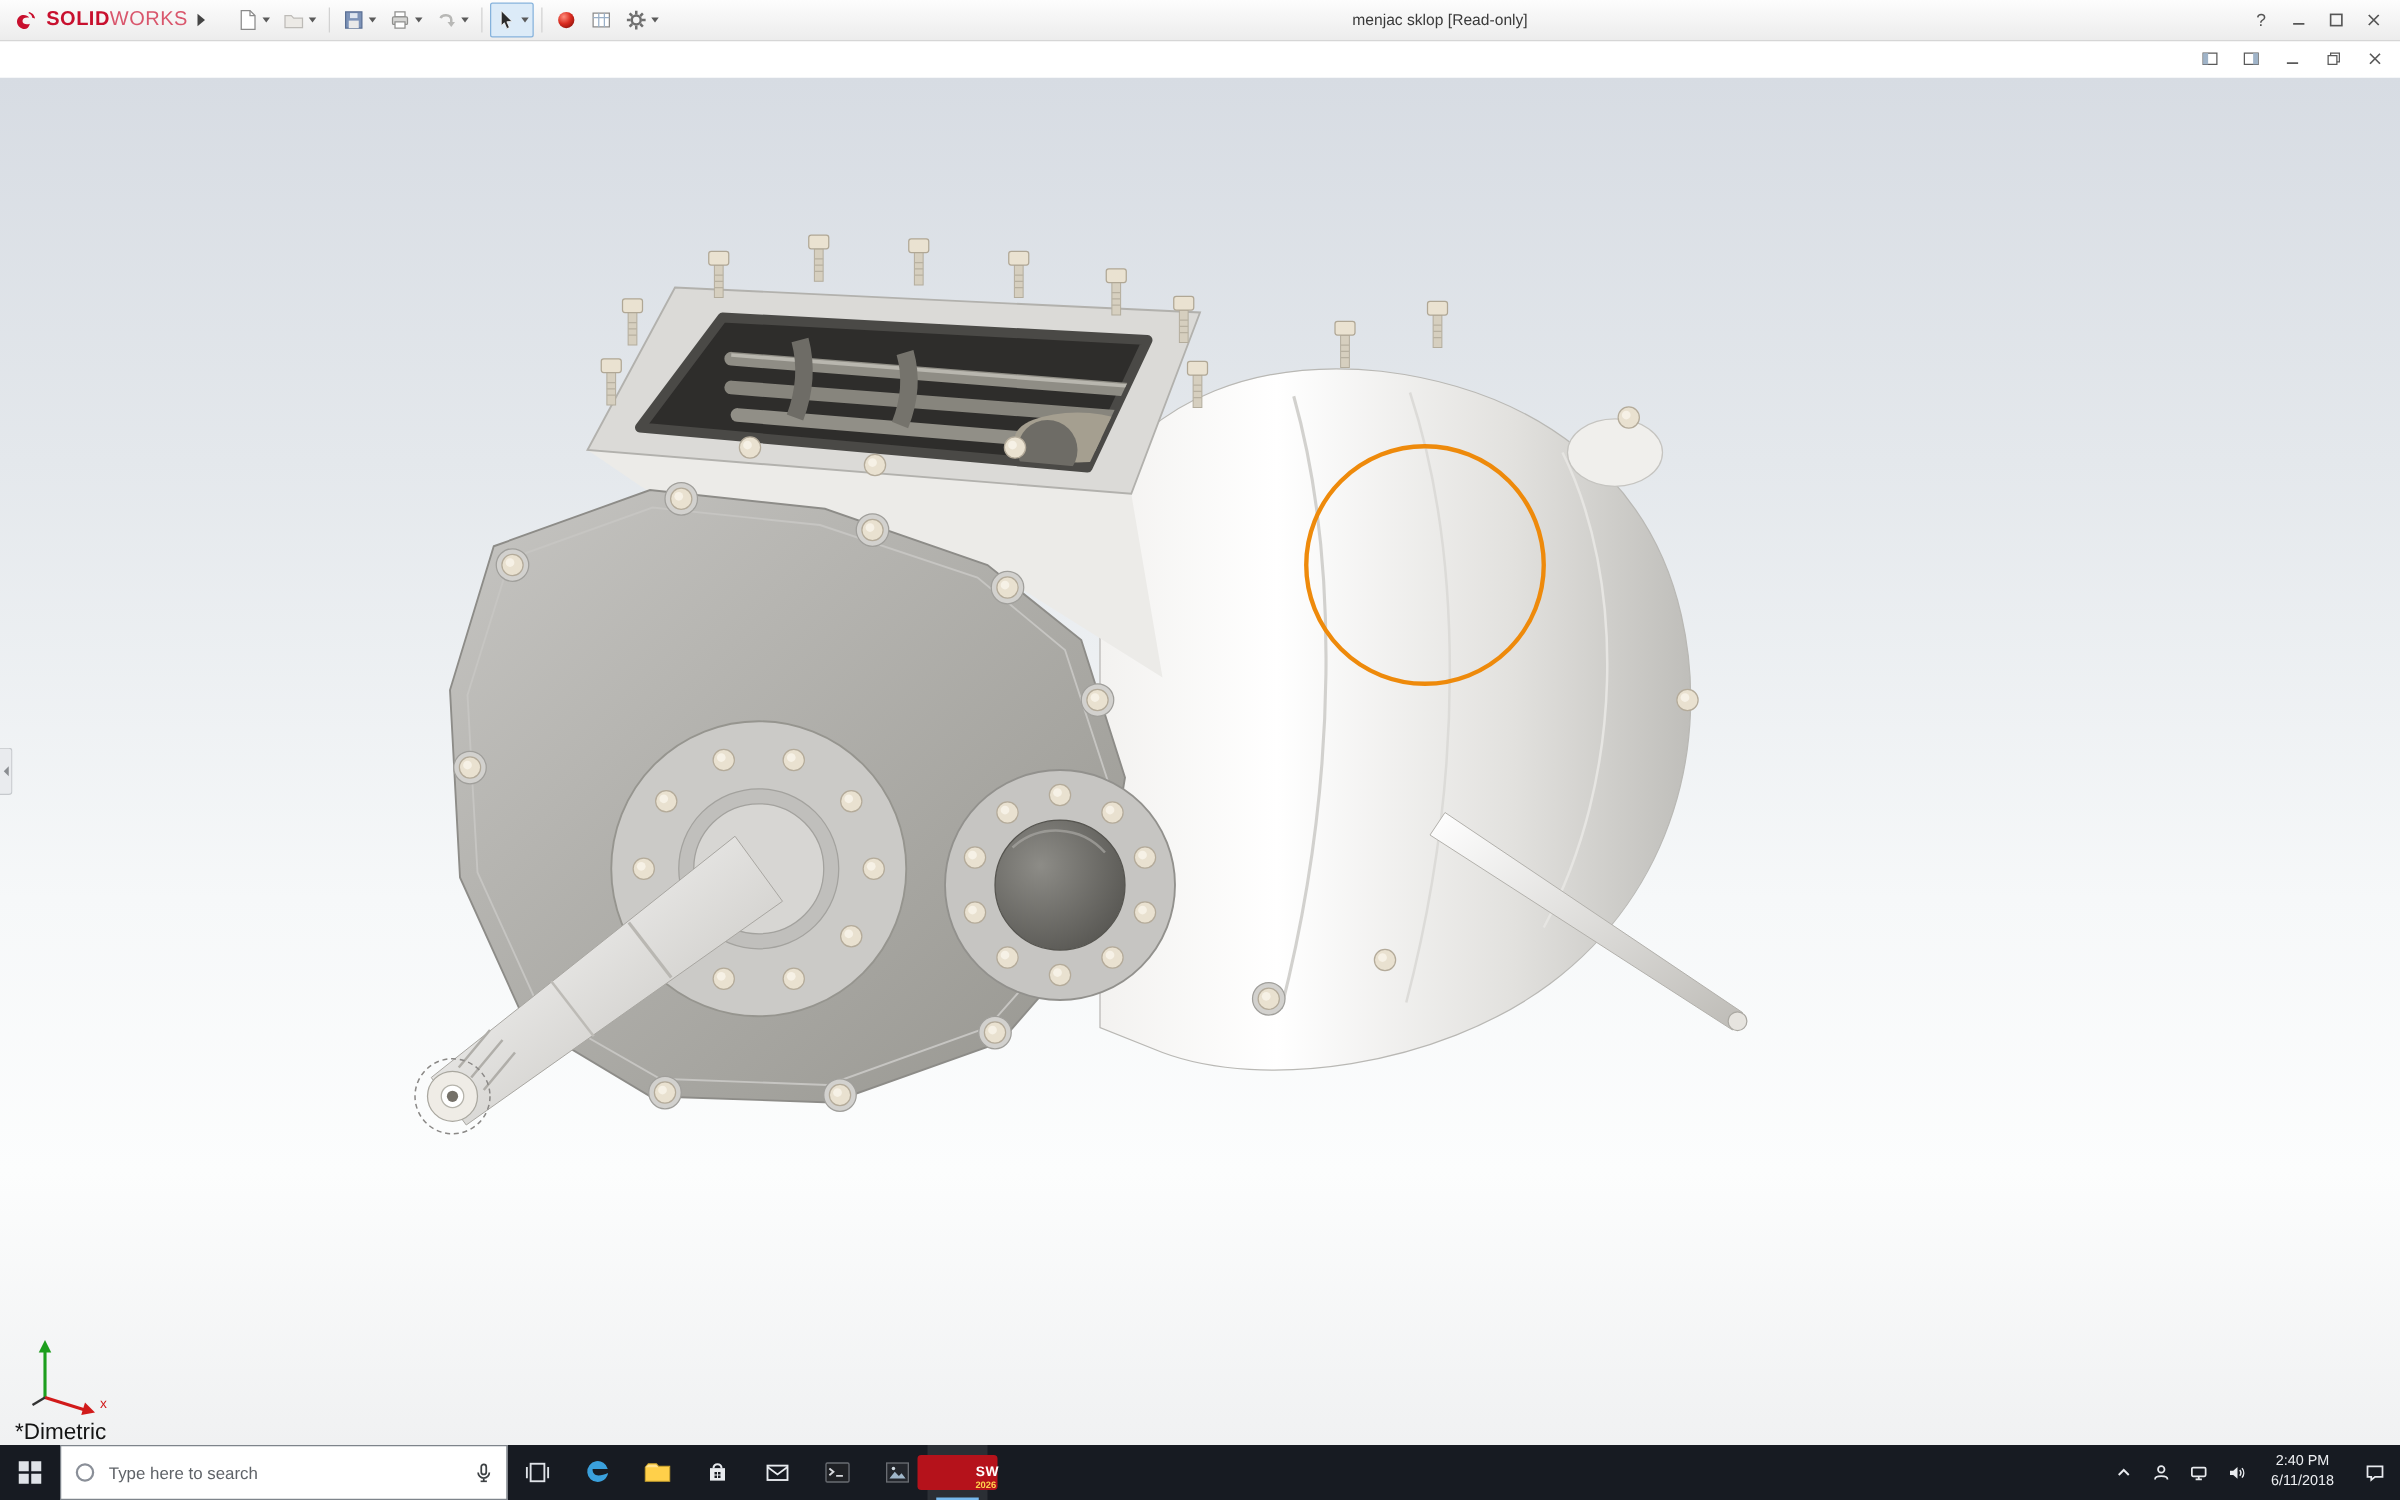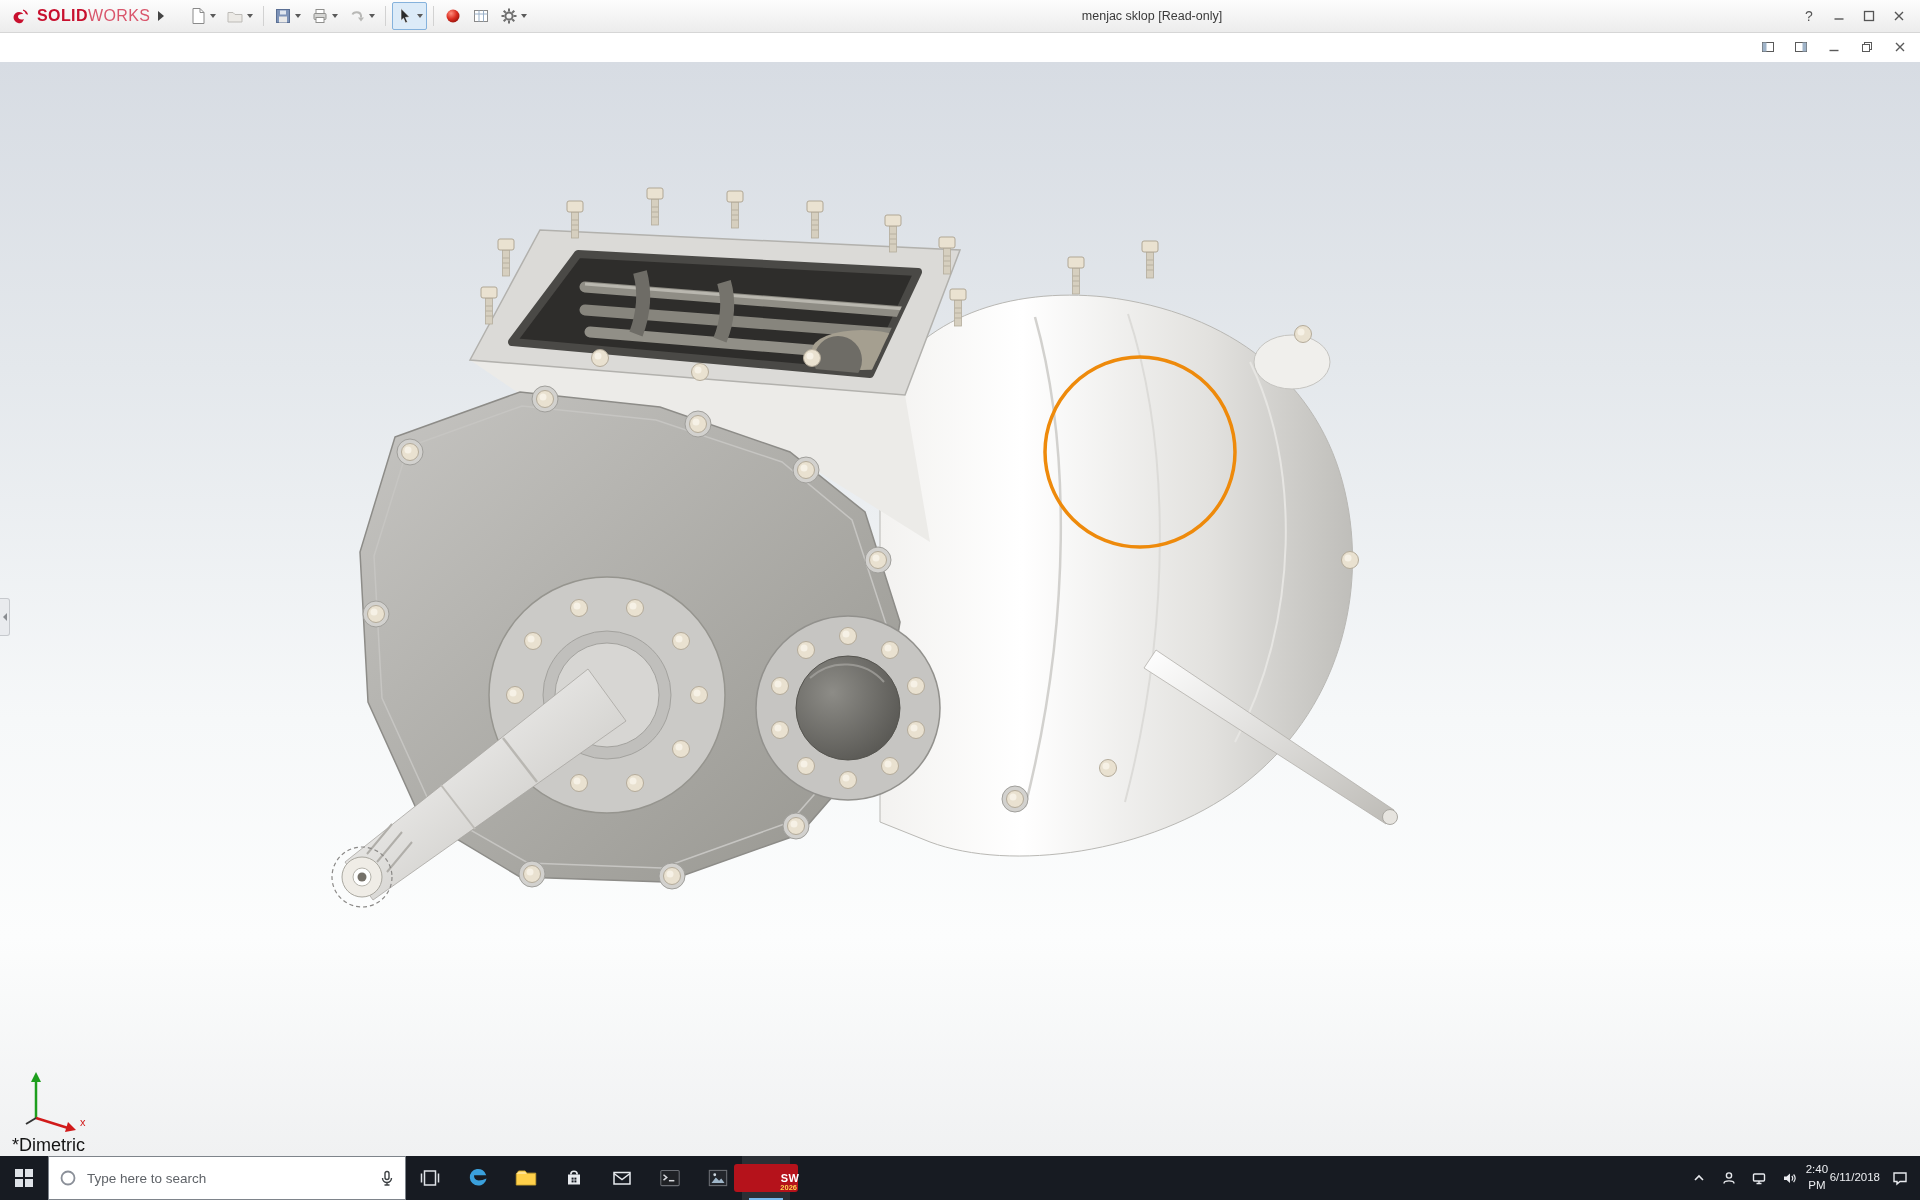--- a/index.html
+++ b/index.html
@@ -51,21 +51,21 @@
   .apps{display:flex;}
   .app{width:48px;display:flex;align-items:center;justify-content:center;position:relative;}
   .app.active{background:rgba(255,255,255,.09);}
   .app.active::after{content:"";position:absolute;bottom:0;left:7px;right:7px;height:2px;background:#76b9ed;}
   .sw-badge{width:16px;height:28px;background:#b5121b;border-radius:3px;position:relative;
     display:flex;align-items:center;justify-content:center;padding-left:48px;}
   .sw-badge .sw{color:#fff;font-weight:700;font-size:11px;letter-spacing:.5px;}
   .sw-badge .yr{position:absolute;bottom:0px;right:1px;font-size:7.5px;color:#ffd34d;font-weight:700;}
   .tray{margin-left:auto;display:flex;align-items:center;}
   .tray-btn{width:30px;height:44px;display:flex;align-items:center;justify-content:center;}
-  .clock{width:76px;height:44px;display:flex;flex-direction:row;justify-content:center;text-align:center;
+  .clock{width:76px;height:44px;display:flex;flex-direction:column;justify-content:center;text-align:center;
     font-size:11.5px;line-height:1.35;color:#eceef1;align-items:center;}
   .action-btn{width:40px;height:44px;display:flex;align-items:center;justify-content:center;}
 </style>
 </head>
 <body>
 
 <header class="titlebar">
   <div class="brand">
     <svg width="22" height="22" viewBox="0 0 22 22">
       <path d="M8 18c-4.5-1.5-6-7-2.5-9.8 2.6-2 6.5-1.3 7.8 1-2.6-.5-5.3.3-5.3 2.6s3.3 3.4 5.9 2.1C13 17.3 11 19 8 18z" fill="#c8102e"></path>

